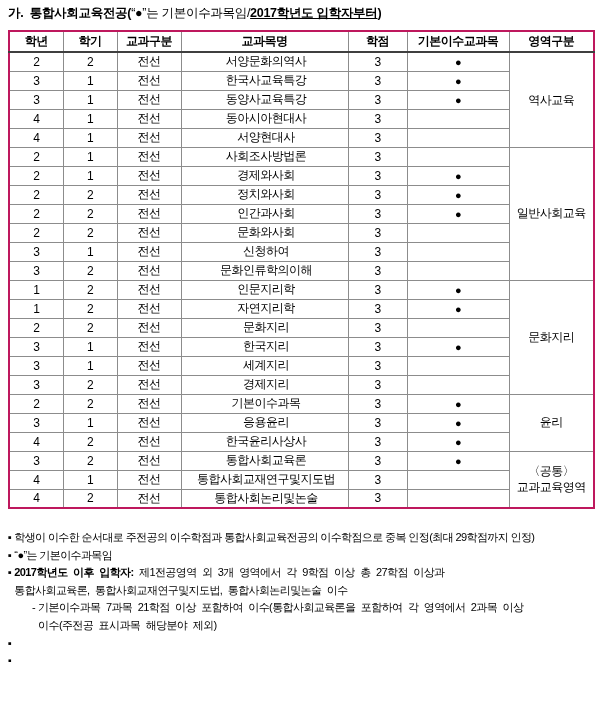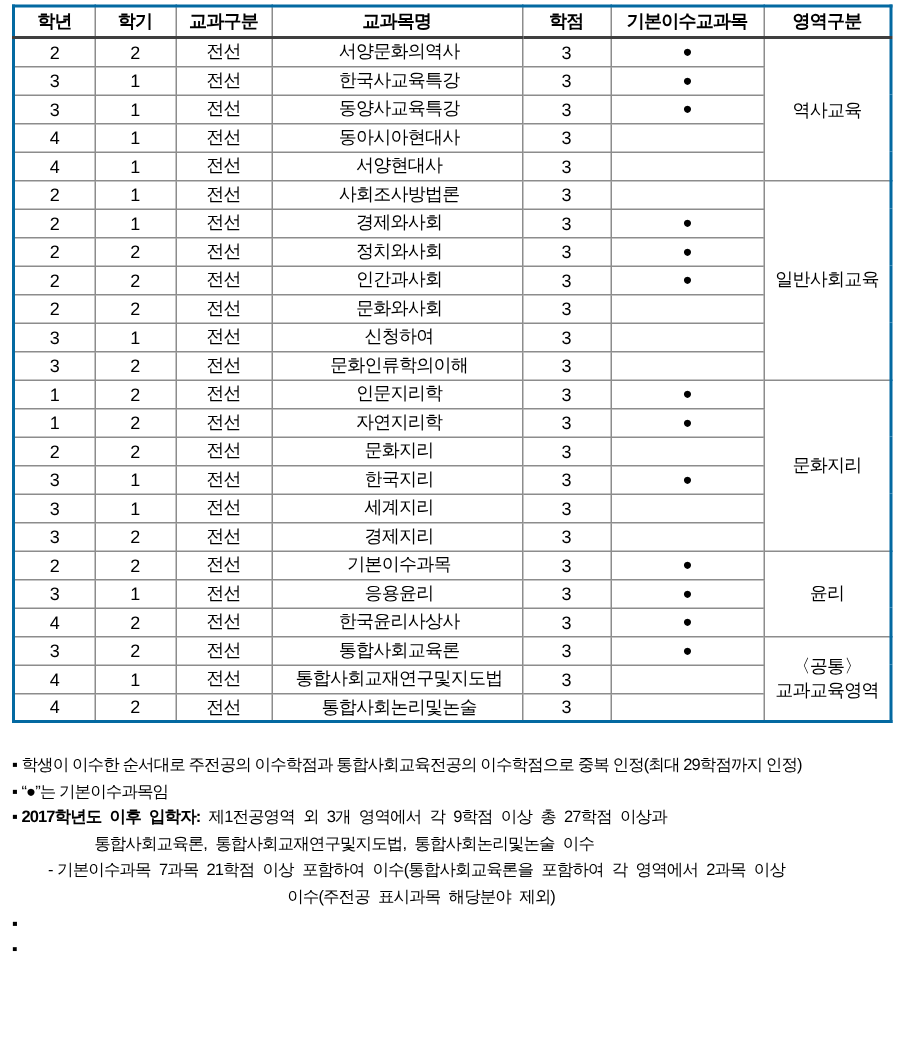--- a/index.html
+++ b/index.html
@@ -15,54 +15,55 @@
   .doc-title {
     font-size: 12.5px; font-weight: bold; letter-spacing: -0.3px;
     white-space: pre; margin: 2px 0 8px 0;
   }
   .doc-title .light { font-weight: normal; }
   .doc-title .uline { text-decoration: underline; }
 
   
   table.course-table {
     border-collapse: collapse; table-layout: fixed; width: 585px;
-    border: 2px solid #0369a1;
+    border: 2px solid #be185d;
   }
   .course-table th, .course-table td {
     border: 1px solid #8c8c8c;
     font-size: 12px; letter-spacing: -0.5px;
     text-align: center; vertical-align: middle;
     padding: 0 2px; height: 19px;
     overflow: hidden; white-space: nowrap;
   }
   .course-table thead th {
     font-weight: bold; height: 21px;
     border-bottom: 2px solid #3f3f3f;
   }
   .course-table td.name { text-align: center; padding-left: 5px; }
   .course-table td.dot { font-size: 11px; }
   .course-table td.area { white-space: pre-line; line-height: 1.35; }
 
   
   .notes { margin-top: 20px; font-size: 11px; letter-spacing: -0.6px; }
   .note { display: flex; line-height: 1.6; }
   .note .bullet { flex: 0 0 auto; margin-right: 3px; }
-  .note .txt { white-space: pre-wrap; text-align: center; }
+  .note .txt { white-space: pre-wrap; }
   .note.indent1 { padding-left: 24px; }
   .note .b { font-weight: bold; }
   .notes .note:nth-child(3) .txt,
   .notes .note:nth-child(4) .txt,
   .notes .note:nth-child(5) .txt { word-spacing: 3px; }
   .notes .note:nth-child(6) { font-size: 10.5px; letter-spacing: -0.8px; }
 </style>
 </head>
 <body>
 
 <div class="page">
 
+  <div class="doc-title"><span>가.  통합사회교육전공(</span><span class="light">“●”는 기본이수과목임/</span><span class="uline">2017학년도 입학자부터</span><span>)</span></div>
 
   <table class="course-table">
     <colgroup>
       <col style="width:54px">
         <col style="width:54px">
         <col style="width:64px">
       <col style="width:167px">
         <col style="width:59px">
         <col style="width:102px">
       <col style="width:85px">

